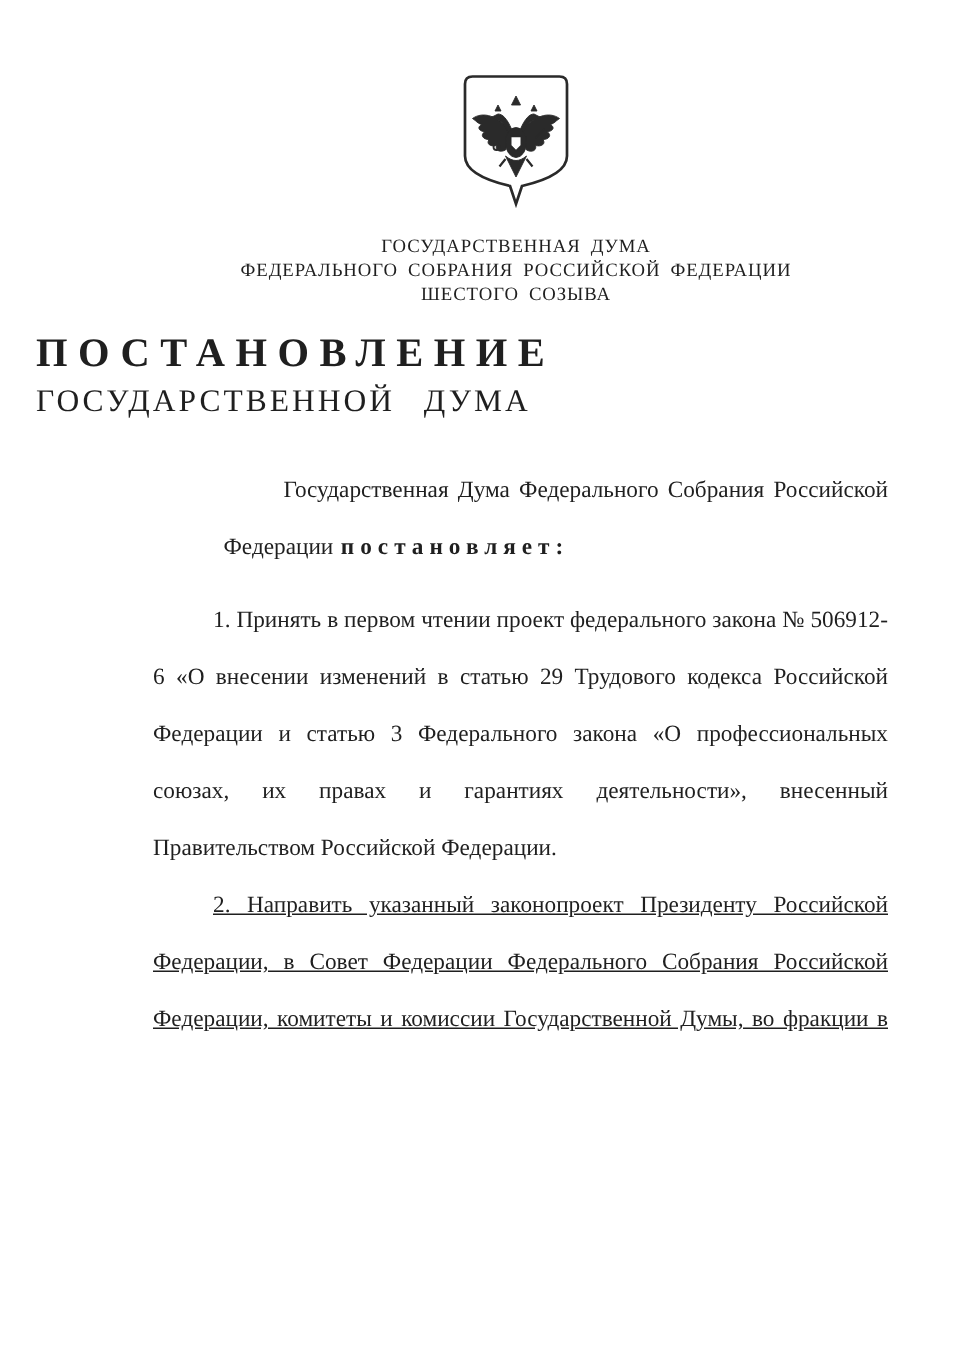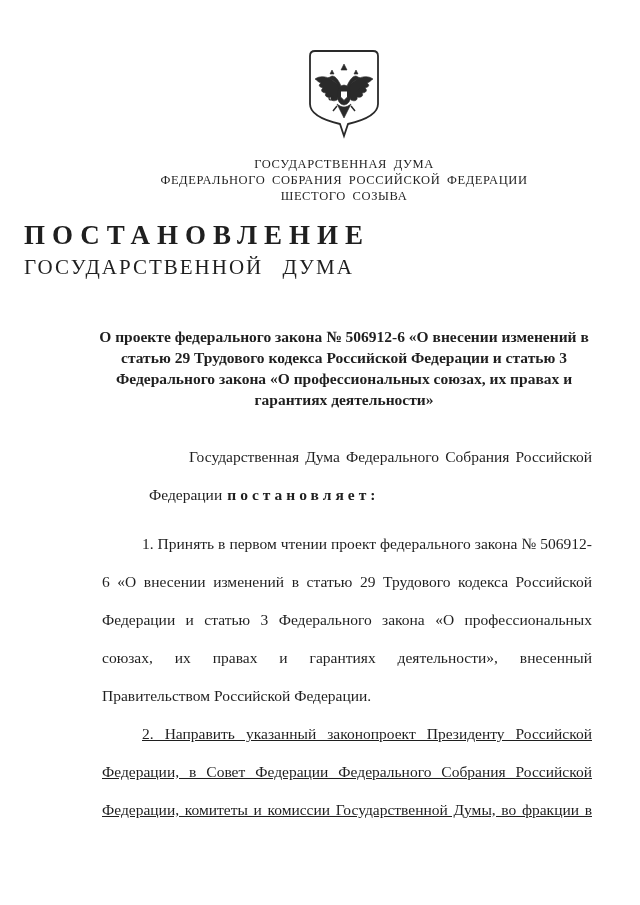--- a/index.html
+++ b/index.html
@@ -129,21 +129,20 @@
     <div>ГОСУДАРСТВЕННАЯ ДУМА</div>
     <div>ФЕДЕРАЛЬНОГО СОБРАНИЯ РОССИЙСКОЙ ФЕДЕРАЦИИ</div>
     <div>ШЕСТОГО СОЗЫВА</div>
   </div>
 
   <div class="doc-title">
     <div class="title-main">ПОСТАНОВЛЕНИЕ</div>
     <div class="title-sub">ГОСУДАРСТВЕННОЙ ДУМА</div>
   </div>
 
-  <div class="subject">О проекте федерального закона № 506912-6 «О внесении изменений в статью 29 Трудового кодекса Российской Федерации и статью 3 Федерального закона «О профессиональных союзах, их правах и гарантиях деятельности»</div>
 
   <div class="body-block">
     <p class="intro">
       <span>Государственная Дума Федерального Собрания Российской Федерации</span><span class="emphasis">постановляет:</span>
     </p>
     <p class="para-1">1. Принять в первом чтении проект федерального закона № 506912-6 «О внесении изменений в статью 29 Трудового кодекса Российской Федерации и статью 3 Федерального закона «О профессиональных союзах, их правах и гарантиях деятельности», внесенный Правительством Российской Федерации.</p>
     <p class="para-2">2. Направить указанный законопроект Президенту Российской Федерации, в Совет Федерации Федерального Собрания Российской Федерации, комитеты и комиссии Государственной Думы, во фракции в</p>
   </div>
 
 </div>

